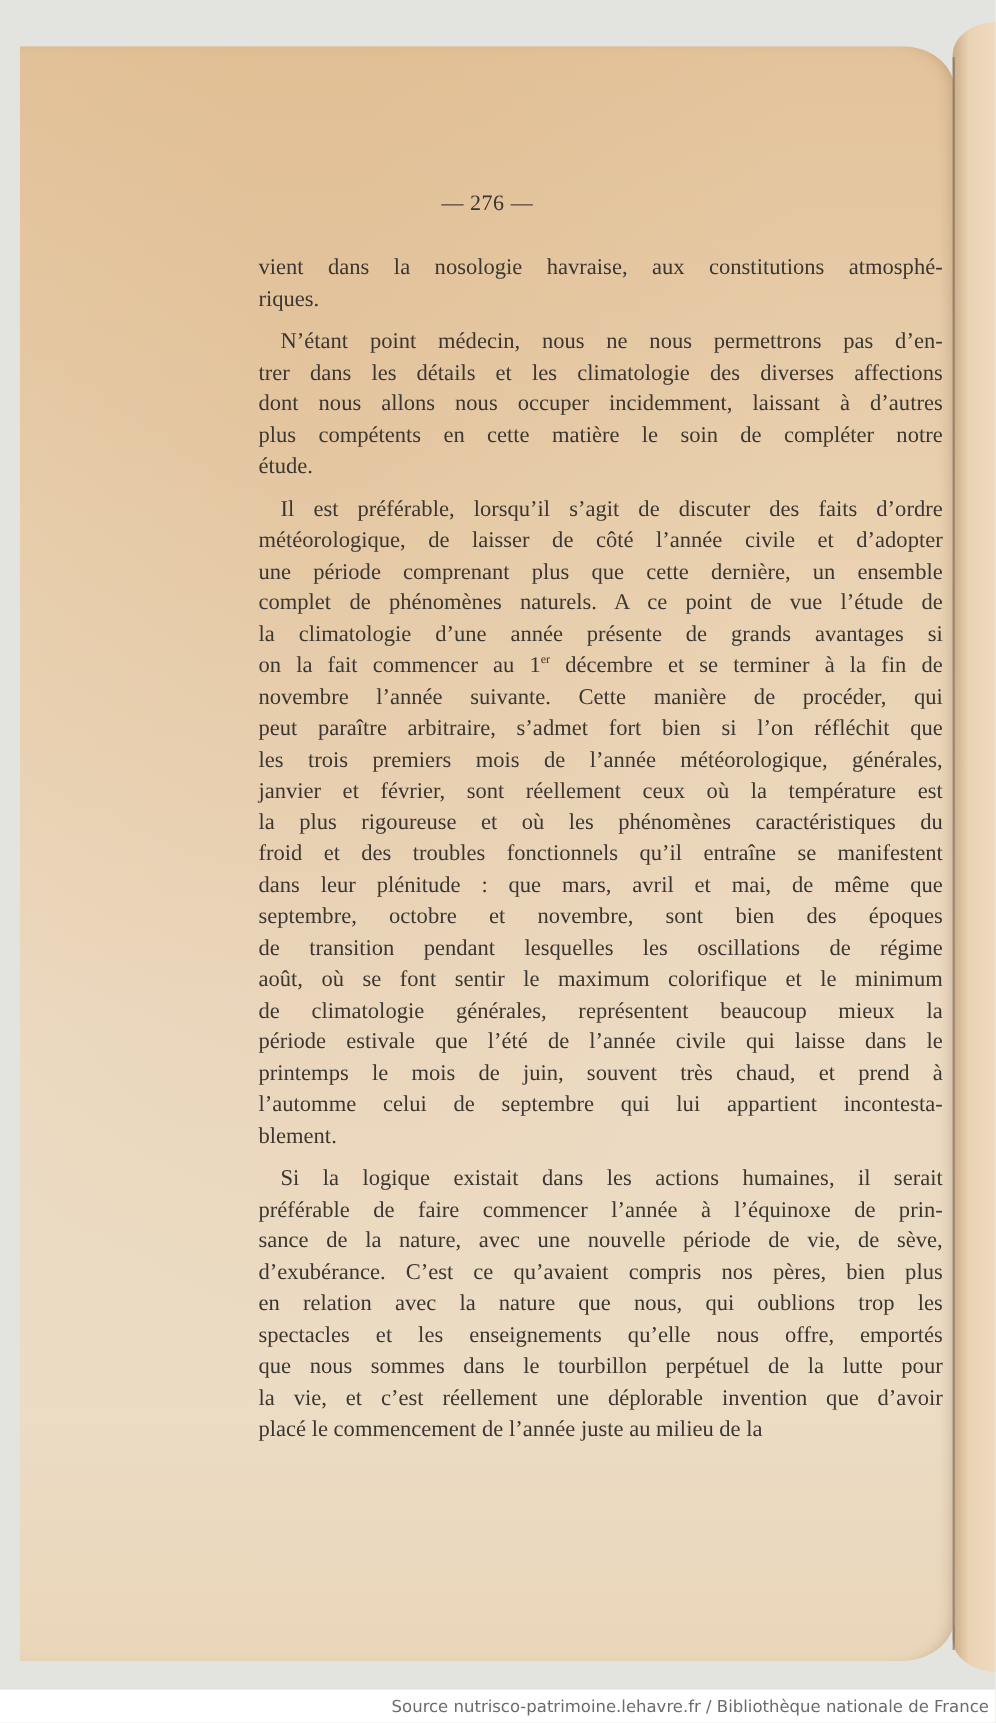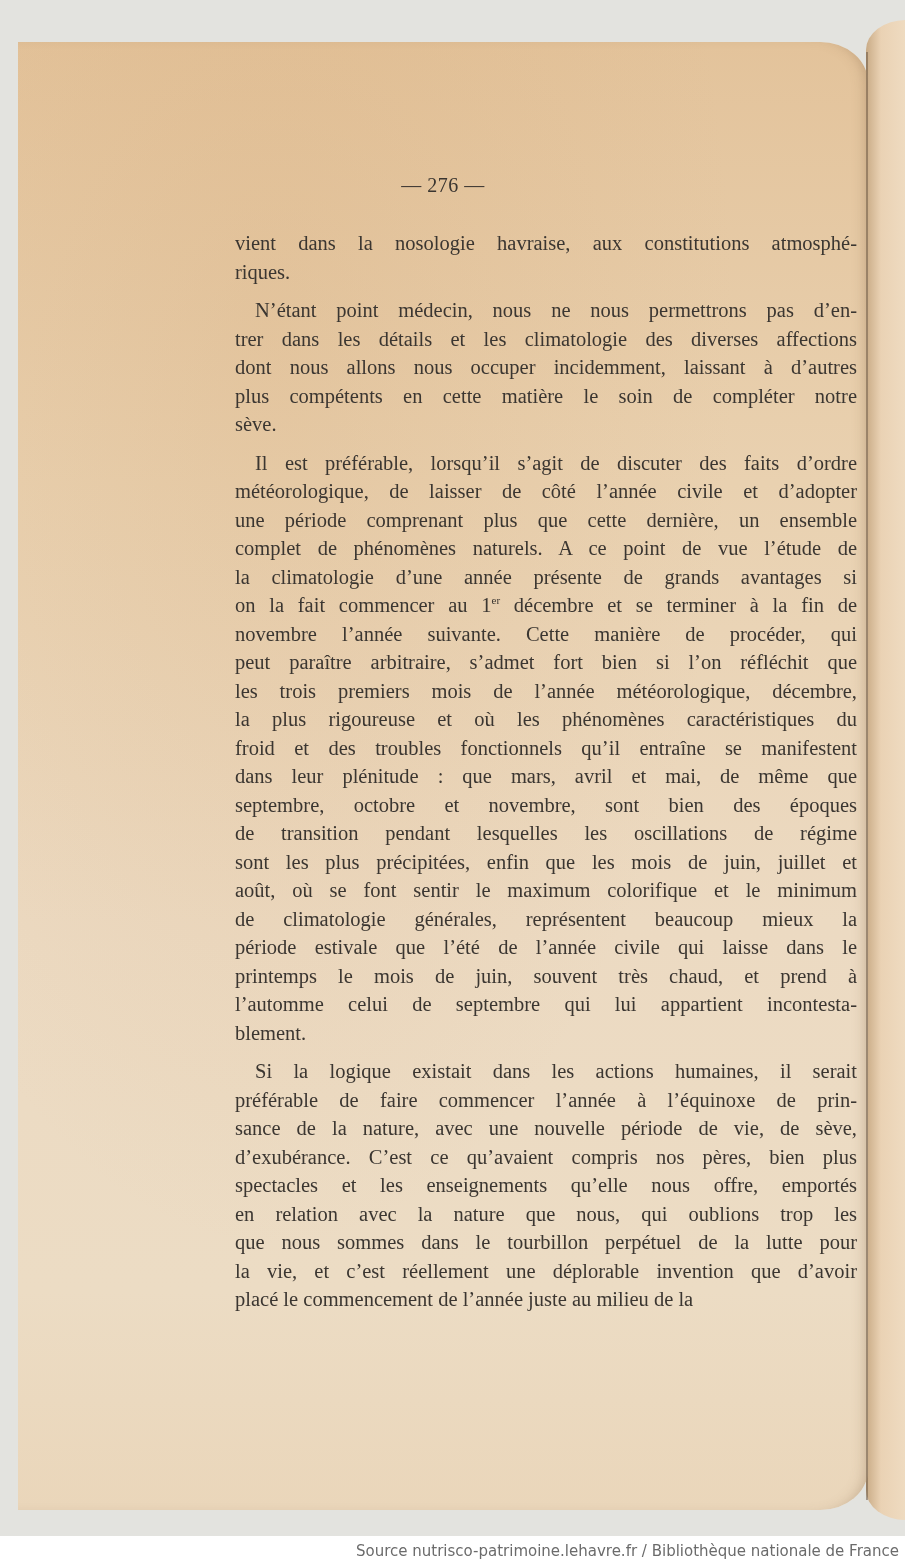--- a/index.html
+++ b/index.html
@@ -108,52 +108,52 @@
     <div class="text-block" id="text-block">
         <div class="para">
           <span class="line">vient dans la nosologie havraise,  aux constitutions atmosphé-</span>
           <span class="line last">riques.</span>
         </div>
         <div class="para">
           <span class="line" style="padding-left: 20px;">N’étant point médecin, nous ne nous permettrons pas d’en-</span>
           <span class="line">trer dans les détails et les climatologie des diverses affections</span>
           <span class="line">dont nous allons nous occuper incidemment, laissant à d’autres</span>
           <span class="line">plus compétents en cette matière le soin de compléter notre</span>
-          <span class="line last">sève.</span>
+          <span class="line last">étude.</span>
         </div>
         <div class="para">
           <span class="line" style="padding-left: 20px;">Il est préférable, lorsqu’il s’agit de discuter des faits d’ordre</span>
           <span class="line">météorologique, de laisser de côté l’année civile et d’adopter</span>
           <span class="line">une période comprenant plus que cette dernière, un ensemble</span>
           <span class="line">complet de phénomènes naturels. A ce point de vue l’étude de</span>
           <span class="line">la climatologie d’une année présente de grands avantages si</span>
           <span class="line">on la fait commencer au 1<sup>er</sup> décembre et se terminer à la fin de</span>
           <span class="line">novembre l’année suivante. Cette manière de procéder, qui</span>
           <span class="line">peut paraître arbitraire, s’admet fort bien si l’on réfléchit que</span>
-          <span class="line">les trois premiers mois de l’année météorologique, décembre,</span>
+          <span class="line">les trois premiers mois de l’année météorologique, générales,</span>
+          <span class="line">janvier et février, sont réellement ceux où la température est</span>
           <span class="line">la plus rigoureuse et où les phénomènes caractéristiques du</span>
           <span class="line">froid et des troubles fonctionnels qu’il entraîne se manifestent</span>
           <span class="line">dans leur plénitude : que mars, avril et mai, de même que</span>
           <span class="line">septembre, octobre et novembre, sont bien des époques</span>
           <span class="line">de transition pendant lesquelles les oscillations de régime</span>
-          <span class="line">sont les plus précipitées, enfin que les mois de juin, juillet et</span>
           <span class="line">août, où se font sentir le maximum colorifique et le minimum</span>
           <span class="line">de climatologie générales, représentent beaucoup mieux la</span>
           <span class="line">période estivale que l’été de l’année civile qui laisse dans le</span>
           <span class="line">printemps le mois de juin, souvent très chaud, et prend à</span>
           <span class="line">l’automme celui de septembre qui lui appartient incontesta-</span>
           <span class="line last">blement.</span>
         </div>
         <div class="para">
           <span class="line" style="padding-left: 20px;">Si la logique existait dans les actions humaines, il serait</span>
           <span class="line">préférable de faire commencer l’année à l’équinoxe de prin-</span>
           <span class="line">sance de la nature, avec une nouvelle période de vie, de sève,</span>
           <span class="line">d’exubérance. C’est ce qu’avaient compris nos pères, bien plus</span>
+          <span class="line">en relation avec la nature que nous, qui oublions trop les</span>
           <span class="line">spectacles et les enseignements qu’elle nous offre, emportés</span>
-          <span class="line">en relation avec la nature que nous, qui oublions trop les</span>
           <span class="line">que nous sommes dans le tourbillon perpétuel de la lutte pour</span>
           <span class="line">la vie, et c’est réellement une déplorable invention que d’avoir</span>
           <span class="line last">placé le commencement de l’année juste au milieu de la</span>
         </div>
       </div>
   </div>
 </div>
 
 <div class="footer">Source nutrisco-patrimoine.lehavre.fr / Bibliothèque nationale de France</div>
 

